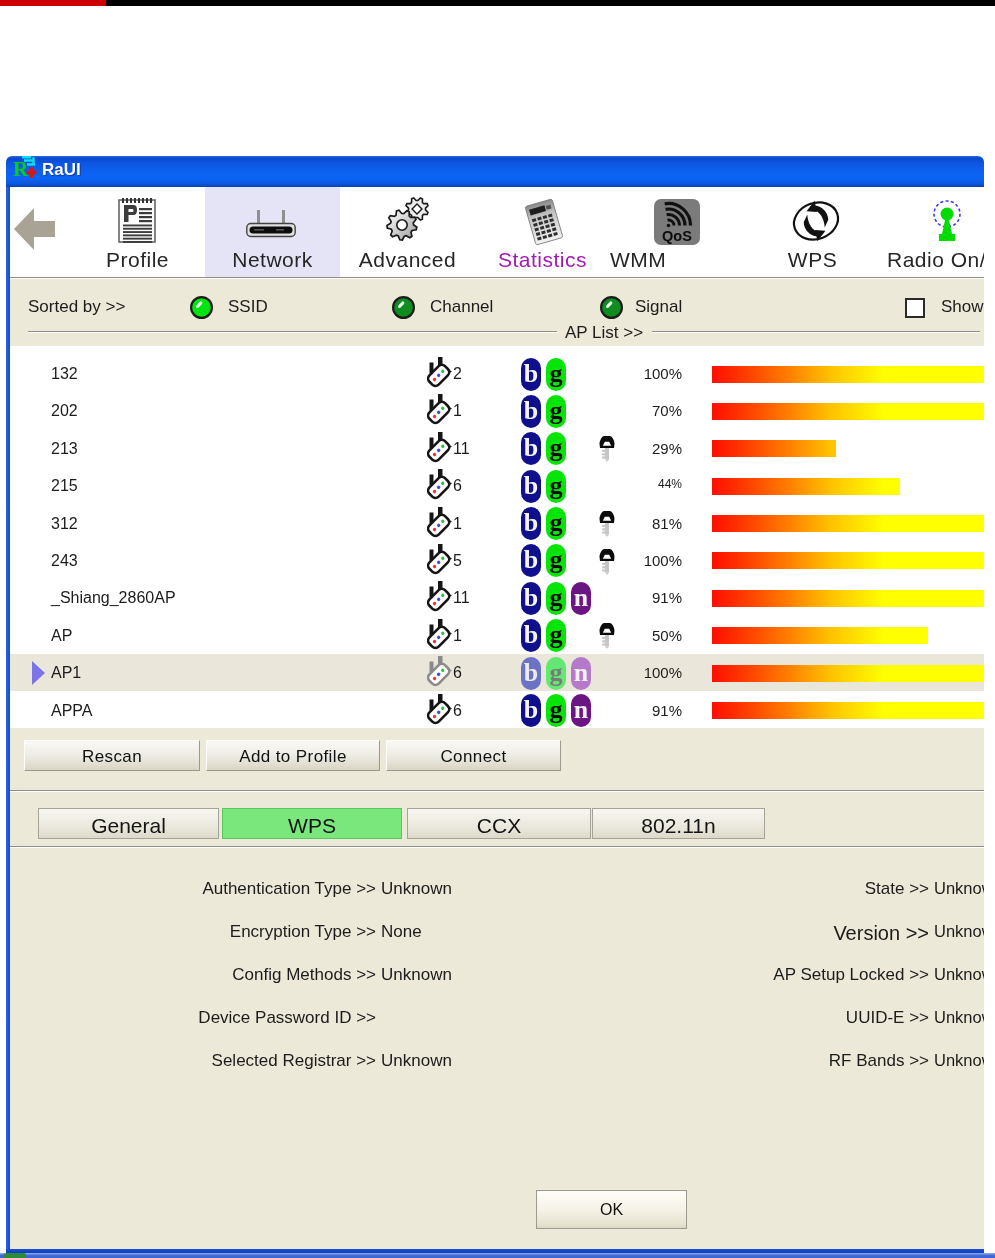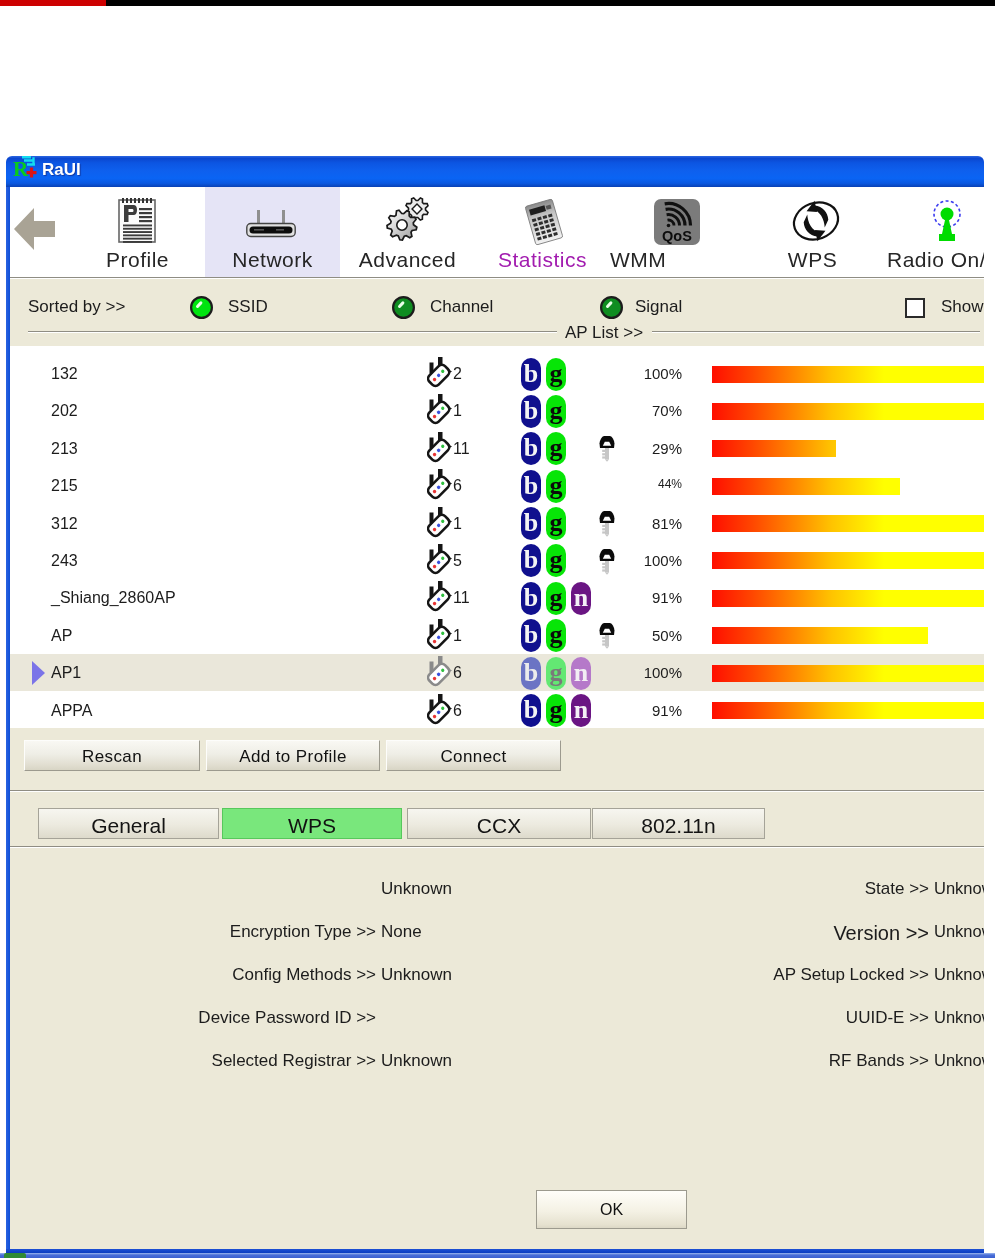--- a/index.html
+++ b/index.html
@@ -384,20 +384,21 @@
 <div class="bar" style="left:712px;top:702px;width:272px;"></div>
 <div class="btn3d" style="left:24px;top:740px;width:176px;height:31px;font-size:17px;letter-spacing:0.4px;line-height:31px;">Rescan</div>
 <div class="btn3d" style="left:206px;top:740px;width:174px;height:31px;font-size:17px;letter-spacing:0.4px;line-height:31px;">Add to Profile</div>
 <div class="btn3d" style="left:386px;top:740px;width:175px;height:31px;font-size:17px;letter-spacing:0.4px;line-height:31px;">Connect</div>
 <div class="groove" style="left:10px;top:790px;width:974px;"></div>
 <div class="tab" style="left:38px;top:808px;width:181px;height:31px;font-size:21px;line-height:33px;">General</div>
 <div class="abs" style="left:222px;top:808px;width:180px;height:31px;background:#79e77c;border:1px solid #57c85c;box-sizing:border-box;text-align:center;font-size:21px;line-height:33px;color:#111;">WPS</div>
 <div class="tab" style="left:407px;top:808px;width:184px;height:31px;font-size:21px;line-height:33px;">CCX</div>
 <div class="tab" style="left:592px;top:808px;width:173px;height:31px;font-size:21px;line-height:33px;">802.11n</div>
 <div class="groove" style="left:10px;top:846px;width:974px;"></div>
+<div class="txt" style="left:0px;top:879px;width:376px;text-align:right;font-size:17px;">Authentication Type &gt;&gt;</div>
 <div class="txt" style="left:381px;top:879px;font-size:17px;">Unknown</div>
 <div class="txt" style="left:0px;top:922px;width:376px;text-align:right;font-size:17px;">Encryption Type &gt;&gt;</div>
 <div class="txt" style="left:381px;top:922px;font-size:17px;">None</div>
 <div class="txt" style="left:0px;top:965px;width:376px;text-align:right;font-size:17px;">Config Methods &gt;&gt;</div>
 <div class="txt" style="left:381px;top:965px;font-size:17px;">Unknown</div>
 <div class="txt" style="left:0px;top:1008px;width:376px;text-align:right;font-size:17px;">Device Password ID &gt;&gt;</div>
 <div class="txt" style="left:0px;top:1051px;width:376px;text-align:right;font-size:17px;">Selected Registrar &gt;&gt;</div>
 <div class="txt" style="left:381px;top:1051px;font-size:17px;">Unknown</div>
 <div class="txt" style="left:529px;top:879px;width:400px;text-align:right;font-size:17px;">State &gt;&gt;</div>
 <div class="abs" style="left:934px;top:879px;width:51px;overflow:hidden;font-size:16.5px;color:#1c1c1c;white-space:nowrap;">Unknown</div>

